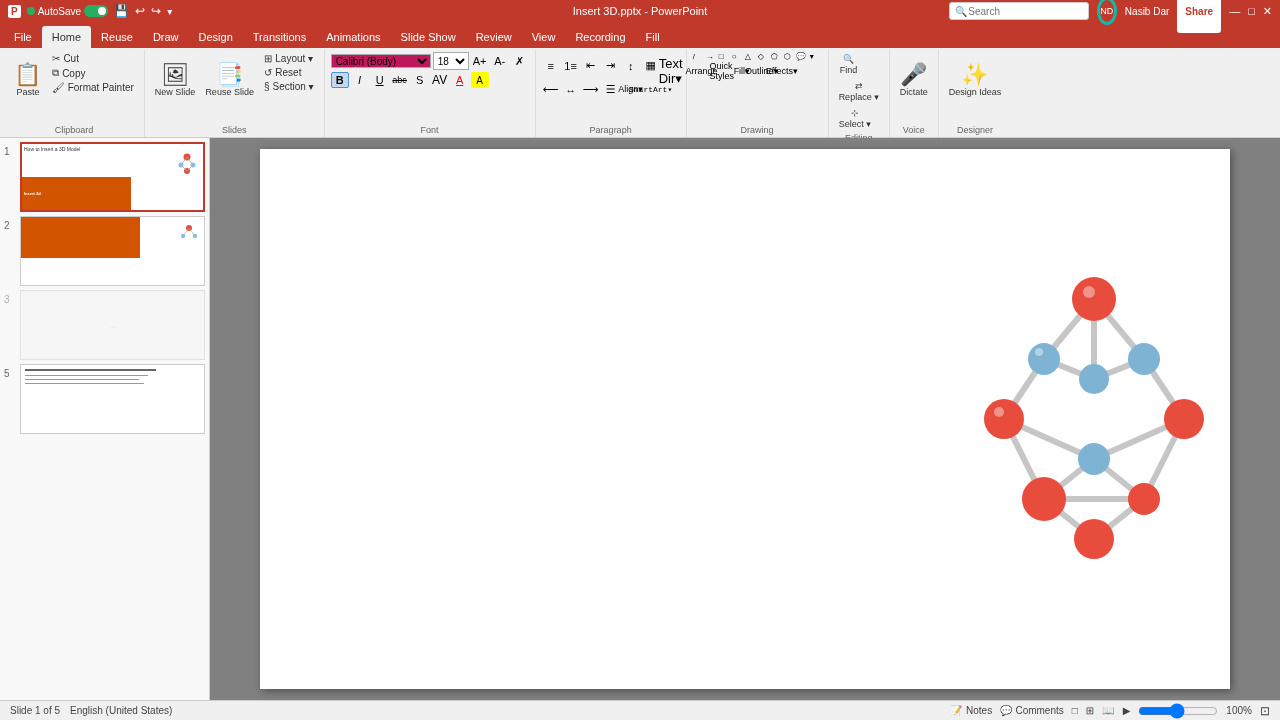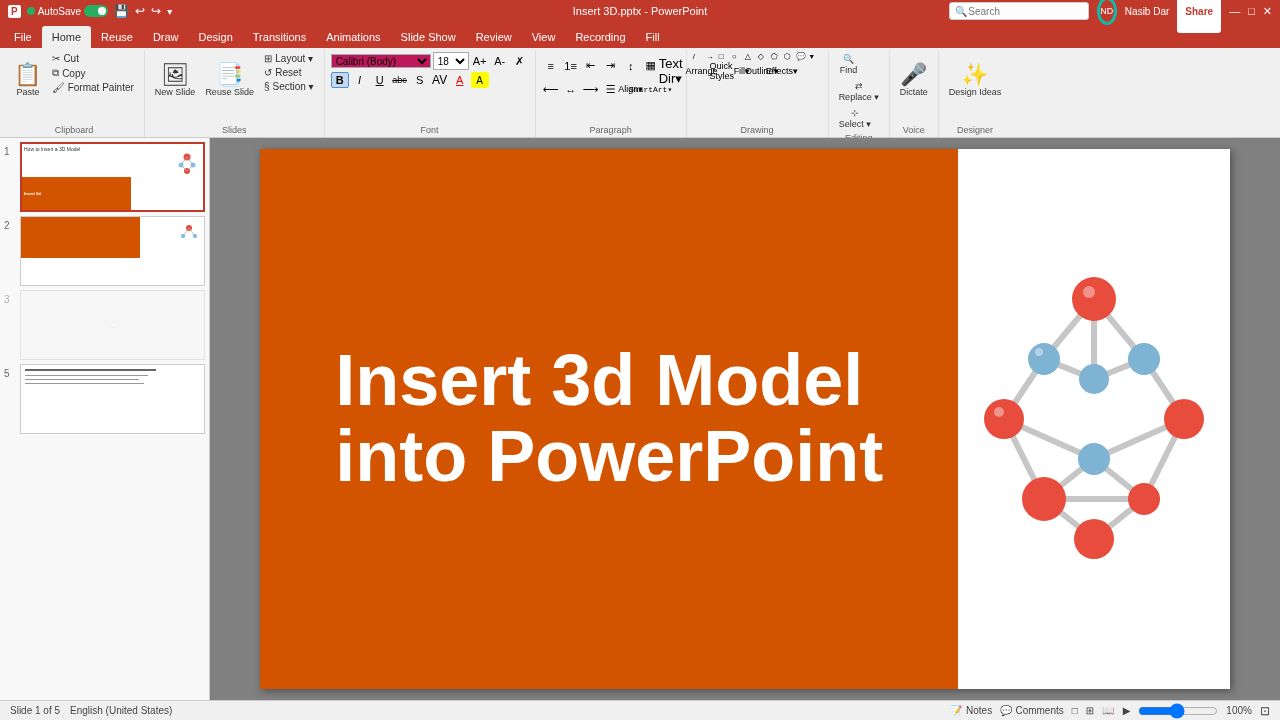--- a/index.html
+++ b/index.html
@@ -536,25 +536,20 @@
           <div style="height:1px;background:#999;width:68%;"></div>
         </div>
       </div>
     </div>
 
   </div>
 
   <div class="canvas-area">
     <div class="slide-canvas">
 
-      <div class="slide-orange-bg">
-        <div class="slide-main-text">
-          Insert 3d Model<br>into PowerPoint
-        </div>
-      </div>
 
       <div class="slide-3d-model">
         <svg width="260" height="320" viewBox="0 0 260 320">
 
           <g stroke="#c0c0c0" stroke-width="6" fill="none" opacity="0.9">
 
             <line x1="130" y1="40" x2="80" y2="100"></line>
             <line x1="130" y1="40" x2="180" y2="100"></line>
             <line x1="130" y1="40" x2="130" y2="120"></line>
 

